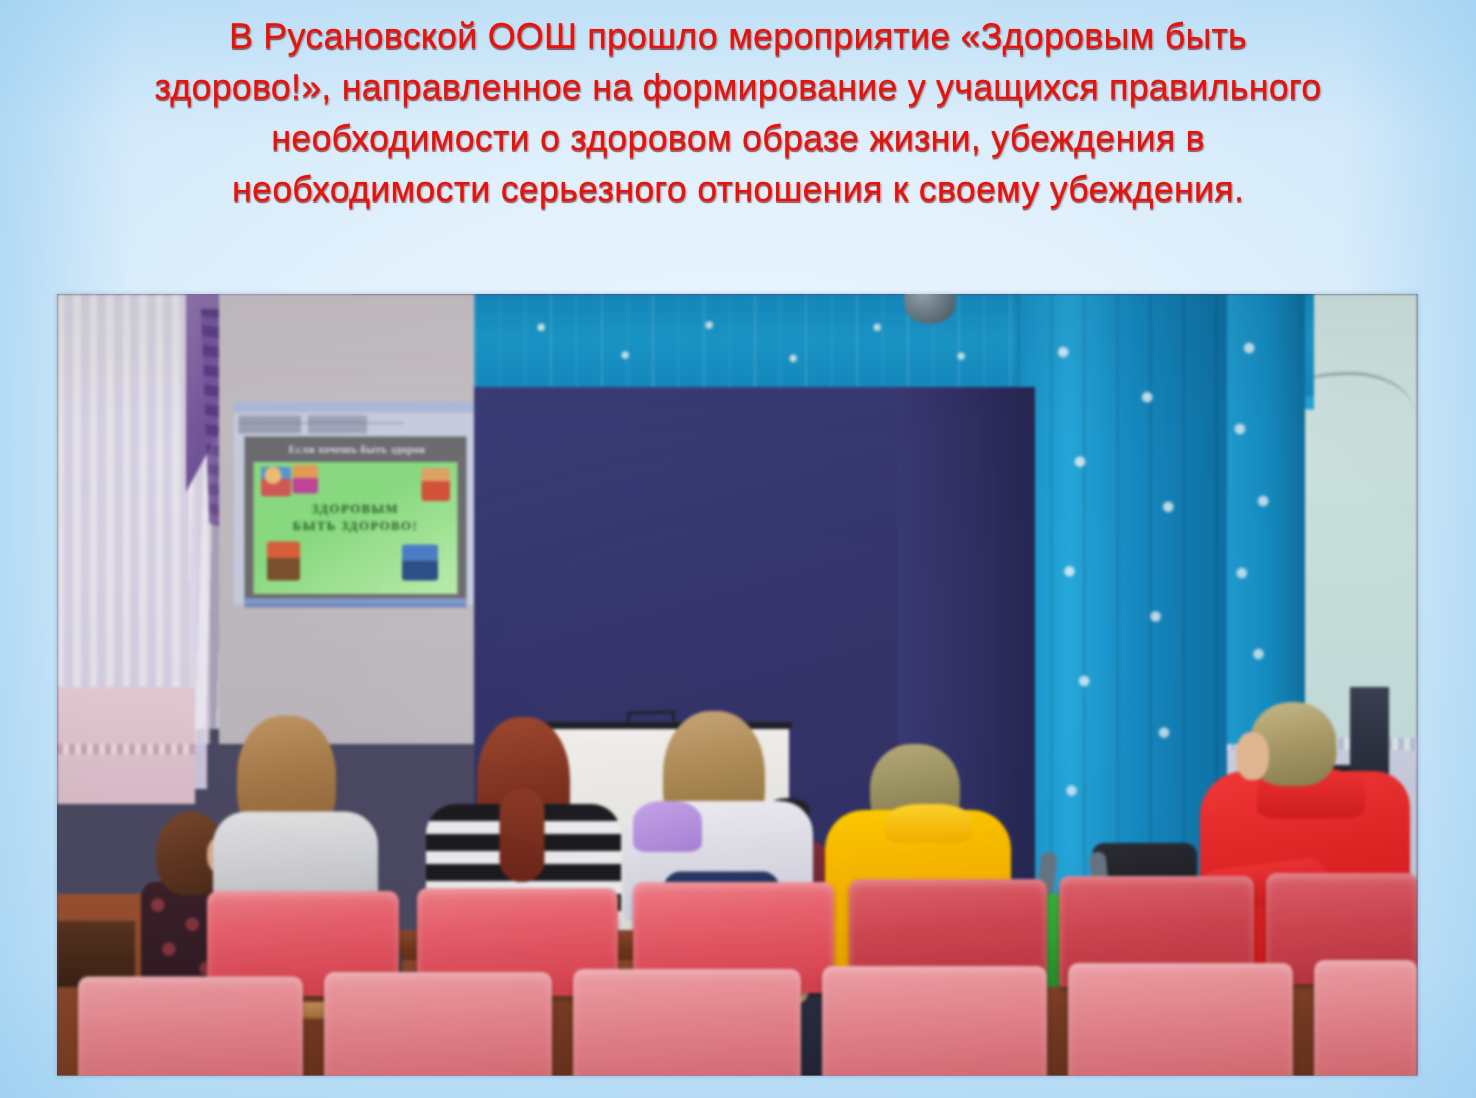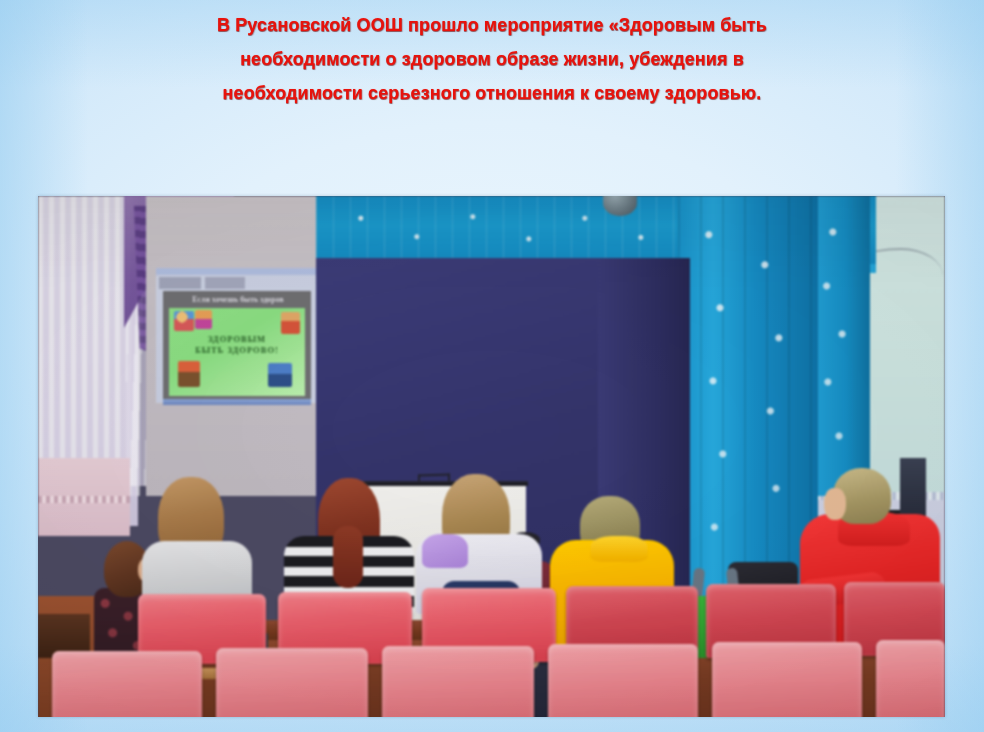--- a/index.html
+++ b/index.html
@@ -45,22 +45,22 @@
     position: absolute;
     left: 14px;
     top: 8px;
     width: 956px;
     text-align: center;
     z-index: 6;
   }
   .title-line {
     display: block;
     font-family: "Liberation Sans", sans-serif;
-    font-weight: bold;
-    font-size: 18px;
+    font-weight: normal;
+    font-size: 24px;
     line-height: 34px;
     letter-spacing: .1px;
     color: #e8120c;
     text-shadow:
       0 1px 0 rgba(120,0,0,.45),
       1px 1px 1px rgba(90,0,0,.30),
       0 0 1px rgba(255,120,110,.6);
     white-space: nowrap;
   }
 
@@ -550,22 +550,23 @@
     opacity:.55;
   }
 </style>
 </head>
 <body>
 
 <div class="slide">
 
   <div class="title-block">
     <span class="title-line">В Русановской ООШ прошло мероприятие «Здоровым быть</span>
+    <span class="title-line">здорово!», направленное на формирование у учащихся правильного</span>
     <span class="title-line">необходимости о здоровом образе жизни, убеждения в</span>
-    <span class="title-line">необходимости серьезного отношения к своему здоровью.</span>
+    <span class="title-line">необходимости серьезного отношения к своему убеждения.</span>
   </div>
 
   <div class="photo">
     <div class="photo-inner">
 
       <div class="wall-right"></div>
       <div class="wall-right-lower"></div>
       <div class="wall-trim"></div>
       <div class="wall-wire"></div>
 

